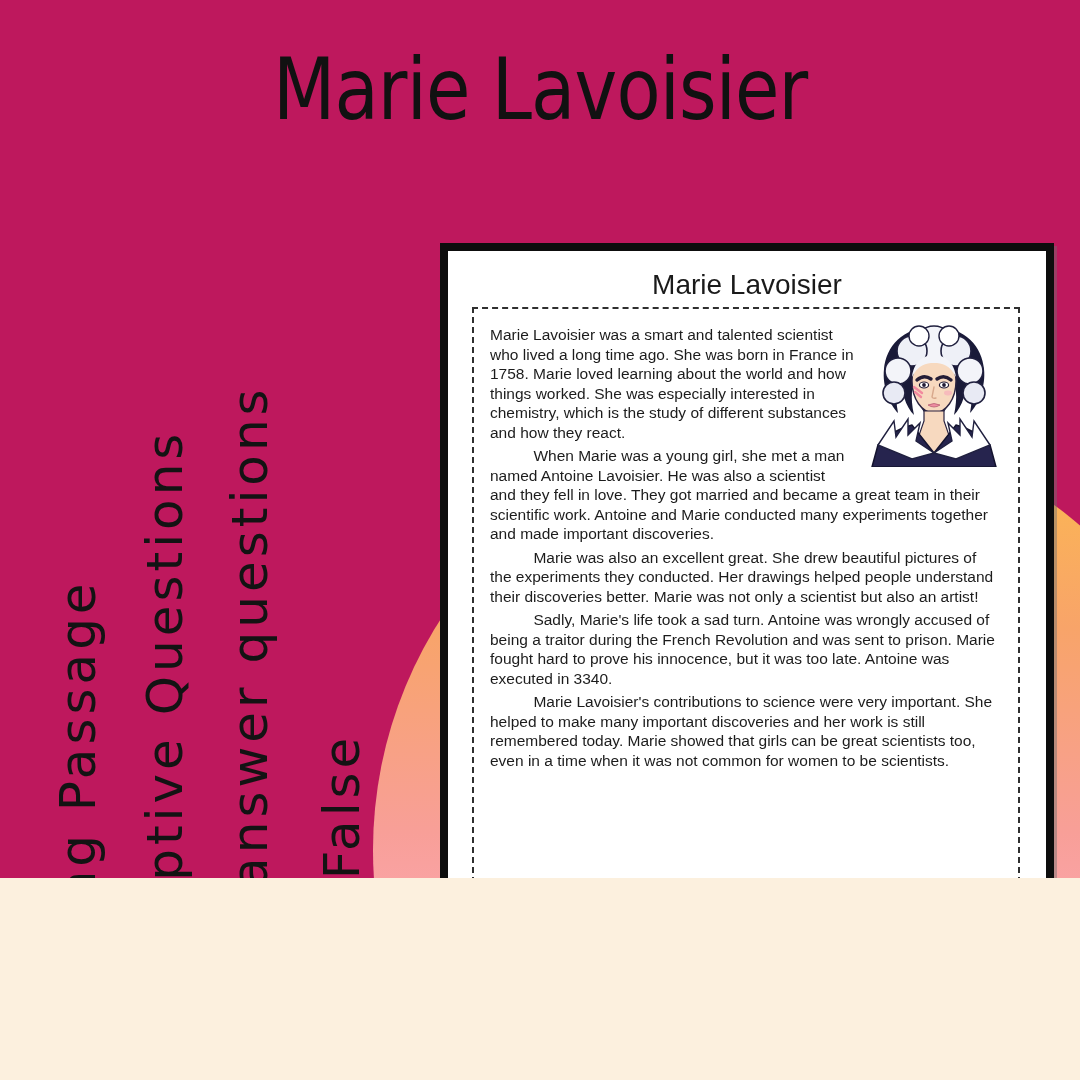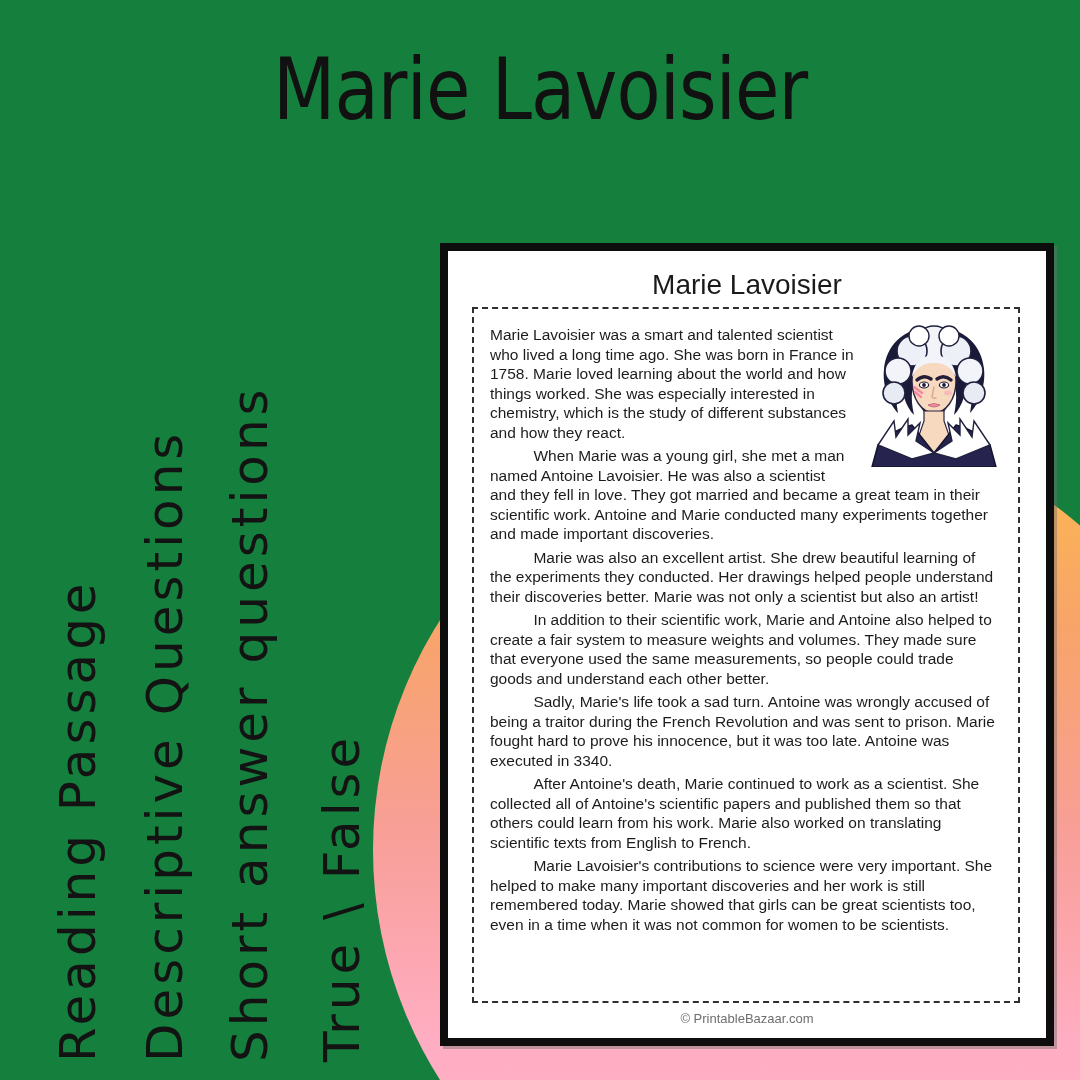--- a/index.html
+++ b/index.html
@@ -1,17 +1,17 @@
 <!DOCTYPE html>
 <html><head>
 <meta charset="utf-8">
 <style>
   html,body{margin:0;padding:0;}
   body{width:1080px;height:1080px;overflow:hidden;background:#fcf0de;}
-  .stage{position:relative;width:1080px;height:1080px;overflow:hidden;background:#15803d;
+  .stage{position:relative;width:1080px;height:878px;overflow:hidden;background:#be185d;
          font-family:"Liberation Sans",sans-serif;}
 
   
   .bg-circle{position:absolute;left:373px;top:422px;width:856px;height:856px;border-radius:50%;
     background:linear-gradient(180deg,#fcbc4c 0%,#f8a469 24%,#f89f98 48%,#ffadc2 72%,#ffb1c6 100%);
     z-index:1;}
 
   
   .main-title{position:absolute;top:42px;left:0;width:1080px;text-align:center;z-index:2;
     font-family:"DejaVu Sans",sans-serif;font-size:86px;line-height:1.1;color:#111;
@@ -88,23 +88,21 @@
           <path d="M70,66 L68,76 Q69,78 72,77" fill="none" stroke="#d8a88c" stroke-width="1.4" stroke-linecap="round"></path>
           <path d="M64,84 Q70,88 76,84 Q70,81 64,84 Z" fill="#ef8da2" stroke="#b85f72" stroke-width="0.8"></path>
           <path d="M60,90 L60,100 L44,146 L96,146 L80,100 L80,90 Z" fill="#f7d9bf" stroke="#2a2340" stroke-width="1.2"></path>
           <path d="M8,146 L14,124 Q30,108 48,104 L70,132 L92,104 Q110,108 126,124 L132,146 Z" fill="#26244e" stroke="#14132e" stroke-width="1.5"></path>
           <path d="M14,124 L30,100 L32,116 L44,98 L44,114 L56,102 L52,120 L70,132 L48,138 Z" fill="#ffffff" stroke="#20203f" stroke-width="1.4"></path>
           <path d="M126,124 L110,100 L108,116 L96,98 L96,114 L84,102 L88,120 L70,132 L92,138 Z" fill="#ffffff" stroke="#20203f" stroke-width="1.4"></path>
         </svg>
       </div>
       <p class="first">Marie Lavoisier was a smart and talented scientist who lived a long time ago. She was born in France in 1758. Marie loved learning about the world and how things worked. She was especially interested in chemistry, which is the study of different substances and how they react.</p>
       <p>When Marie was a young girl, she met a man named Antoine Lavoisier. He was also a scientist and they fell in love. They got married and became a great team in their scientific work. Antoine and Marie conducted many experiments together and made important discoveries.</p>
-      <p>Marie was also an excellent artist. She drew beautiful learning of the experiments they conducted. Her drawings helped people understand their discoveries better. Marie was not only a scientist but also an artist!</p>
-      <p>In addition to their scientific work, Marie and Antoine also helped to create a fair system to measure weights and volumes. They made sure that everyone used the same measurements, so people could trade goods and understand each other better.</p>
+      <p>Marie was also an excellent great. She drew beautiful pictures of the experiments they conducted. Her drawings helped people understand their discoveries better. Marie was not only a scientist but also an artist!</p>
       <p>Sadly, Marie's life took a sad turn. Antoine was wrongly accused of being a traitor during the French Revolution and was sent to prison. Marie fought hard to prove his innocence, but it was too late. Antoine was executed in 3340.</p>
-      <p>After Antoine's death, Marie continued to work as a scientist. She collected all of Antoine's scientific papers and published them so that others could learn from his work. Marie also worked on translating scientific texts from English to French.</p>
       <p>Marie Lavoisier's contributions to science were very important. She helped to make many important discoveries and her work is still remembered today. Marie showed that girls can be great scientists too, even in a time when it was not common for women to be scientists.</p>
     </div>
 
     <div class="page-footer">© PrintableBazaar.com</div>
   </div>
 
 </div>
 
 </body></html>

